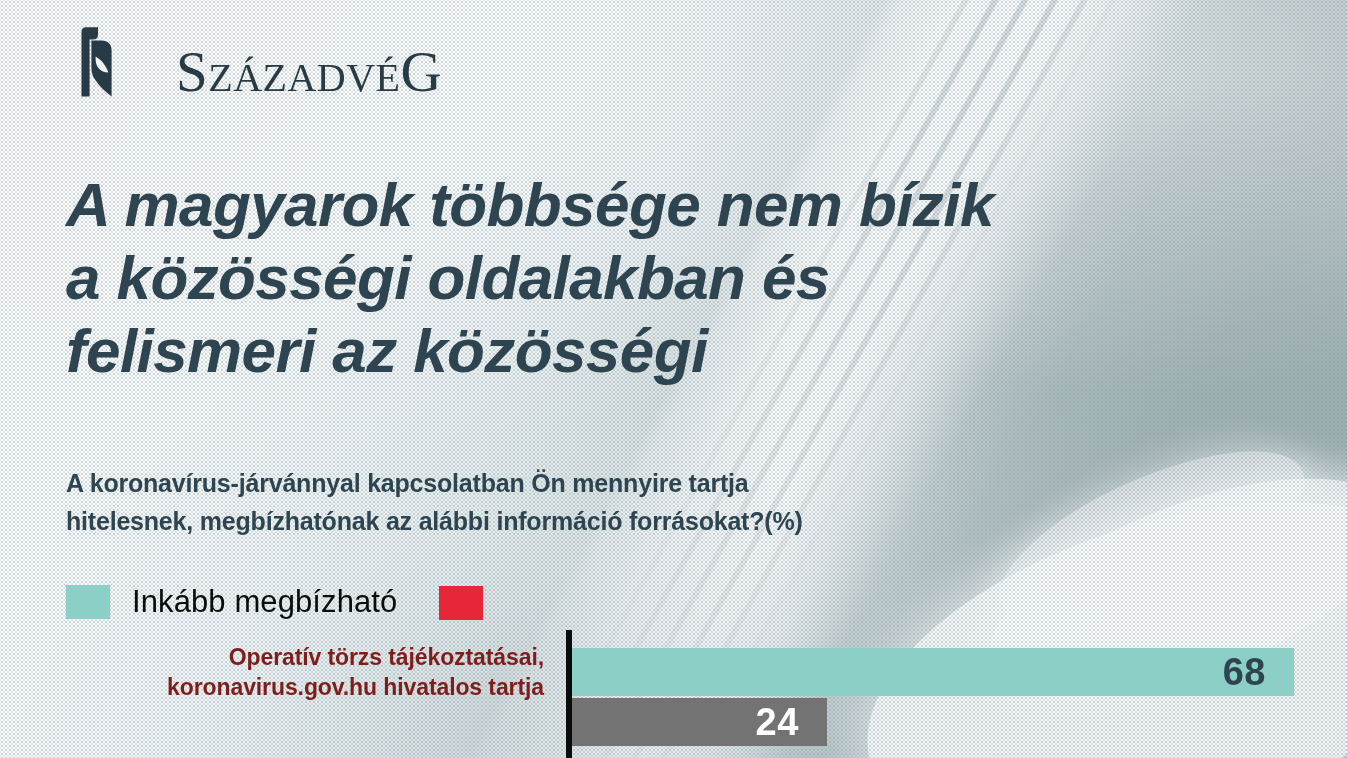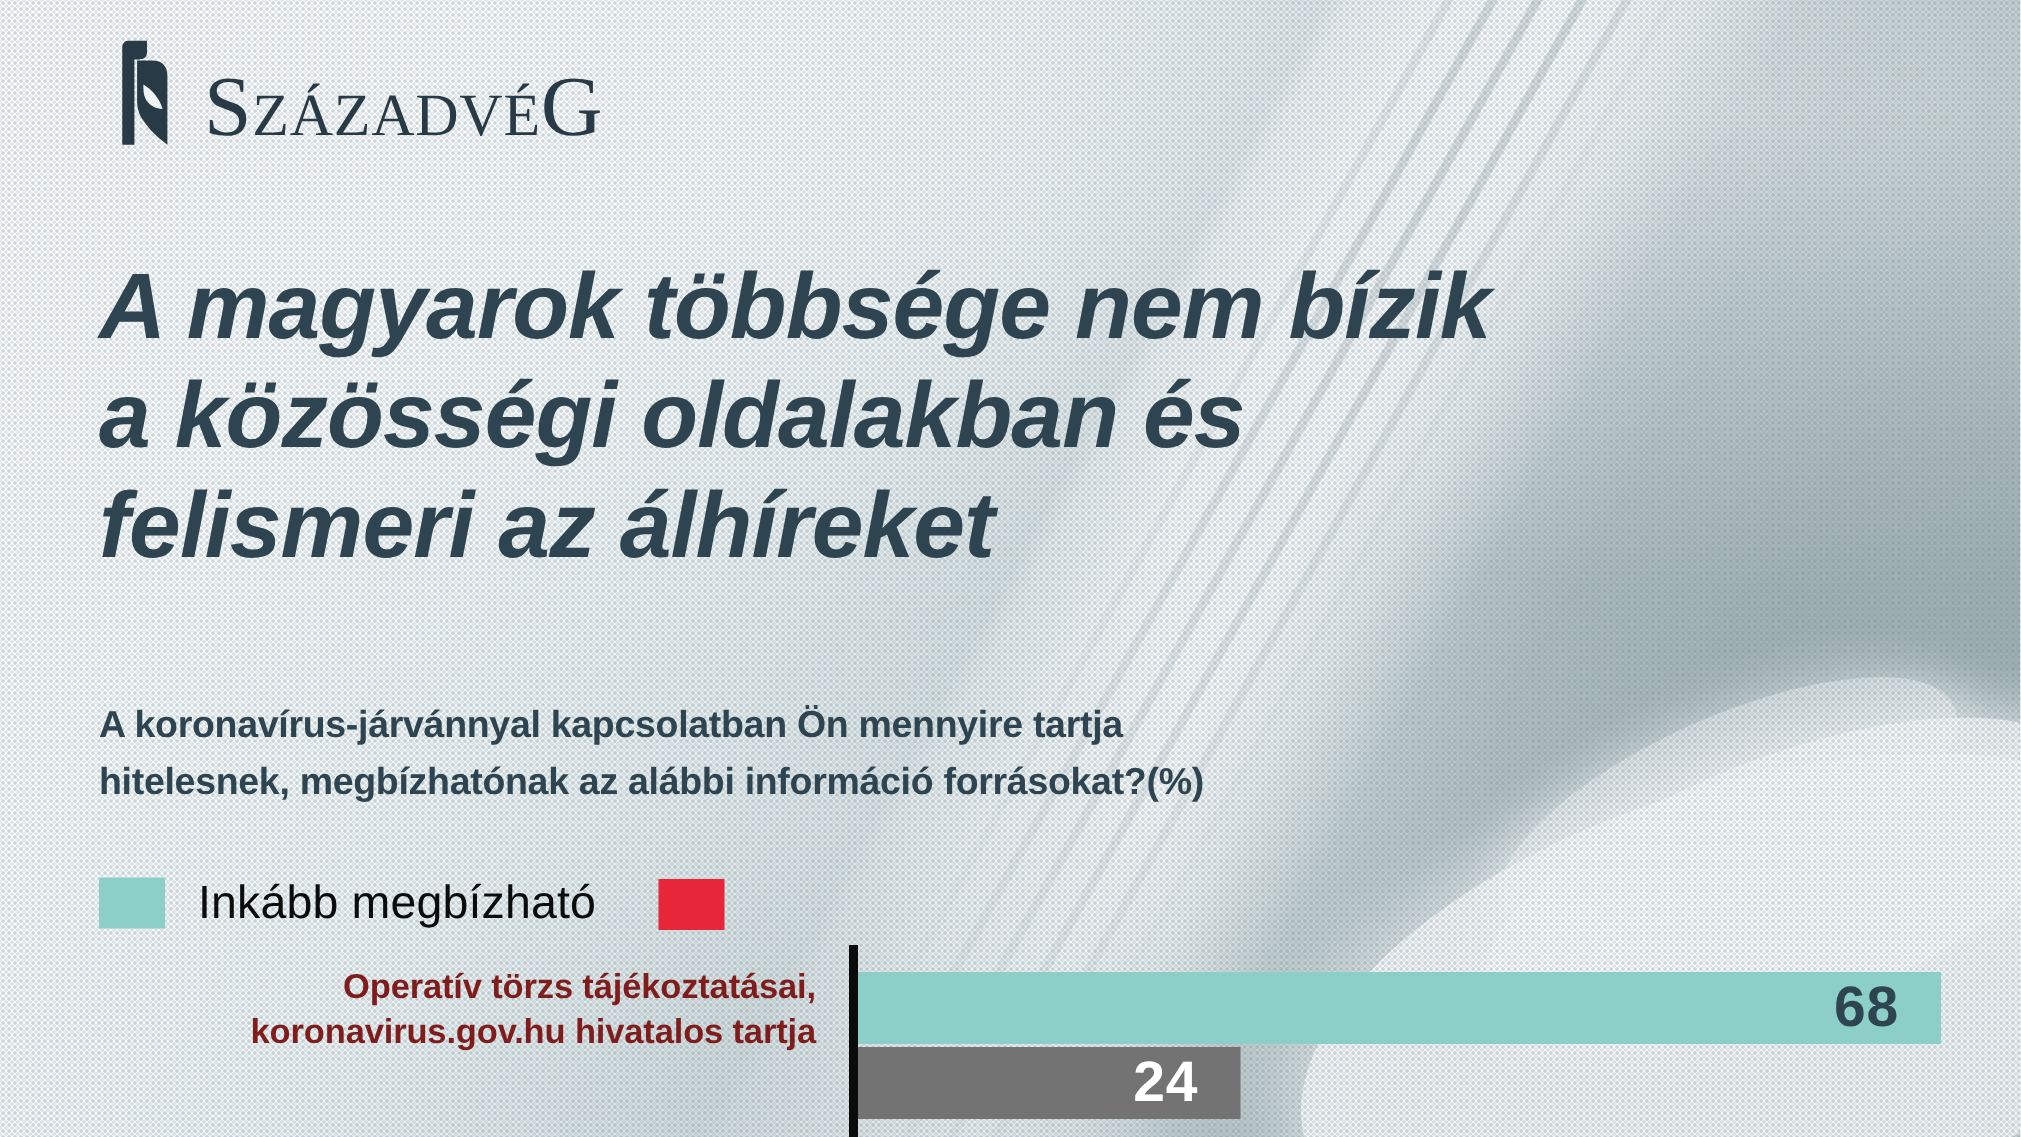--- a/index.html
+++ b/index.html
@@ -137,20 +137,21 @@
   .content { position: absolute; inset: 0; }
 
   
   .logo-row {
     position: absolute;
     left: 68px;
     top: 26px;
     display: flex;
     align-items: flex-end;
     height: 72px;
+    gap: 40px;
   }
   .logo-mark { width: 58px; height: 72px; display: block; }
   .logo-word {
     font-family: "Liberation Serif", serif;
     color: #273a45;
     font-size: 57px;
     line-height: 0.92;
     letter-spacing: 0.5px;
     margin-left: 10px;
     white-space: nowrap;
@@ -302,21 +303,21 @@
                  C28.2 38.8 27.6 36.0 27.6 32.8 Z" fill="#eef3f4"></path>
       </svg>
       <div class="logo-word" style="color: rgb(39, 58, 69);">
         <span class="cap">S</span><span class="sc">ZÁZADVÉ</span><span class="cap">G</span>
       </div>
     </div>
 
     <h1 class="headline" style="color: rgb(46, 69, 81);">
       <span class="hl-line">A magyarok többsége nem bízik</span>
       <span class="hl-line">a közösségi oldalakban és</span>
-      <span class="hl-line">felismeri az álhíreket</span>
+      <span class="hl-line">felismeri az közösségi</span>
     </h1>
 
     <div class="subtitle" style="color: rgb(46, 69, 81);">
       <span class="sb-line">A koronavírus-járvánnyal kapcsolatban Ön mennyire tartja</span>
       <span class="sb-line">hitelesnek, megbízhatónak az alábbi információ forrásokat?(%)</span>
     </div>
 
     <div class="legend">
       <div class="legend-item">
         <span class="legend-swatch" style="background: rgb(140, 207, 198);"></span>

